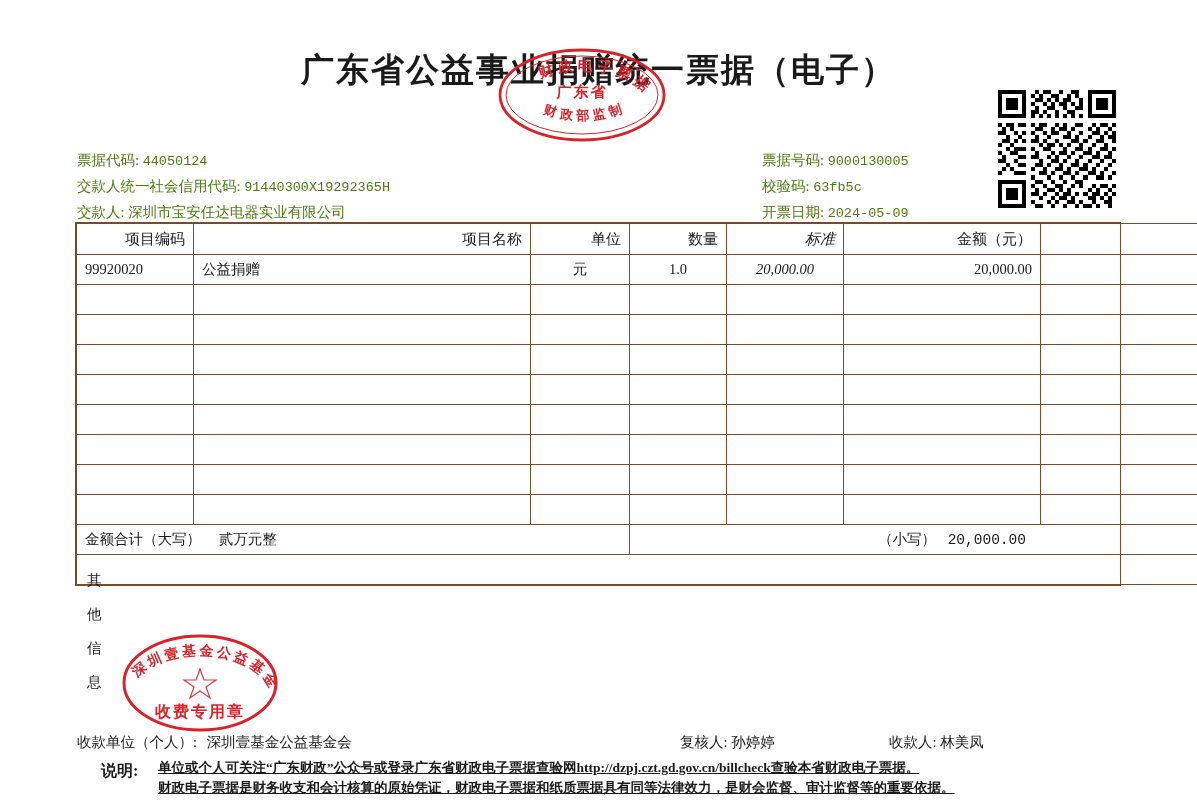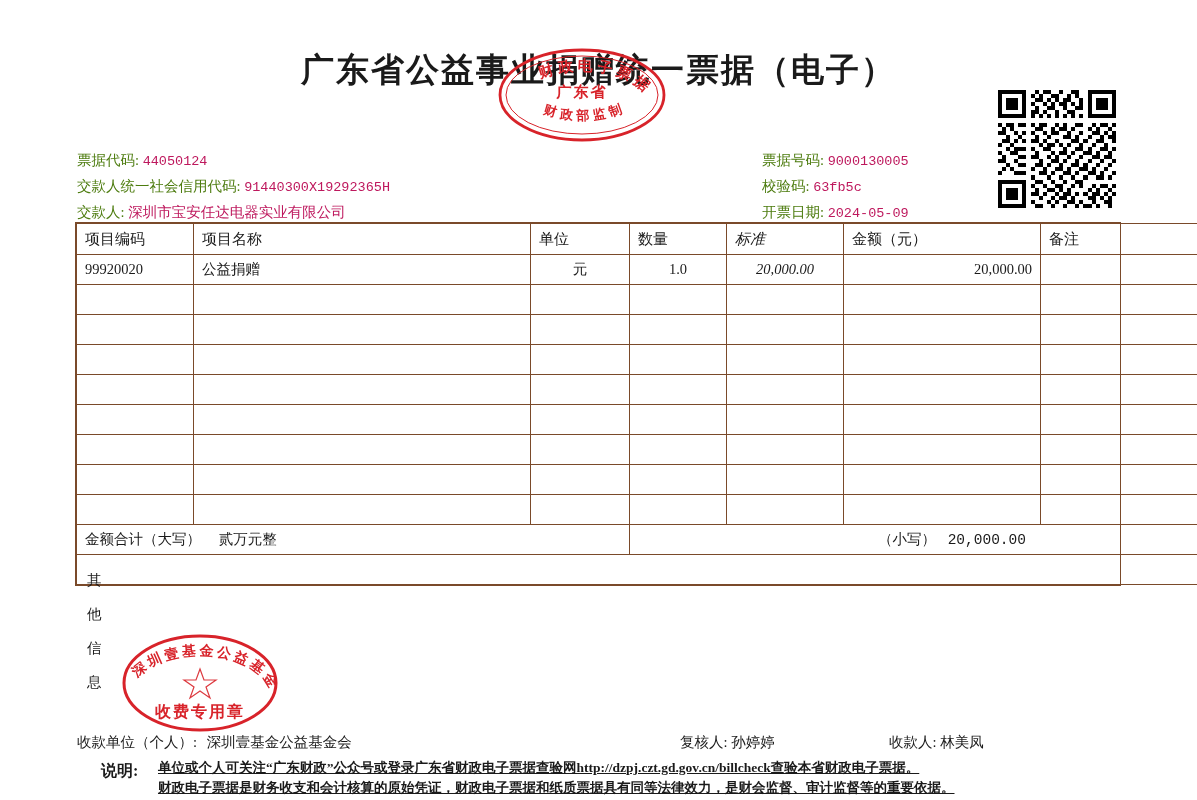--- a/index.html
+++ b/index.html
@@ -45,21 +45,21 @@
     line-height:24px;
   }
   .meta-right{
     position:absolute;
     left:762px;top:148px;
     font-size:14.5px;
     line-height:24px;
   }
   .meta-row{white-space:nowrap;}
   .meta-label{color:#4d7c0f;}
-  .meta-val{color:#be185d;}
+  .meta-val{color:#4d7c0f;}
 
   
   .tbl{
     position:absolute;
     left:75px;top:222px;
     width:1046px;
     border:1.5px solid #7a4a2a;
     border-collapse:collapse;
     box-sizing:border-box;
   }
@@ -71,21 +71,21 @@
   table.grid td, table.grid th{
     border:1px solid #7a4a2a;
     font-size:14.5px;
     font-weight:normal;
     padding:0 8px;
     height:29px;
     vertical-align:middle;
     font-family:"Liberation Serif", serif;
   }
   table.grid th{
-    text-align:left;
+    text-align:right;
     height:30px;
     font-size:15px;
   }
   .c-code{width:100px;text-align:left;}
   .c-name{width:320px;text-align:left;}
   .c-unit{width:82px;text-align:center;}
   .c-qty{width:80px;text-align:center;}
   .c-std{width:100px;text-align:center;font-style:italic;}
   .c-amt{width:180px;text-align:right;}
   .c-note{width:180px;text-align:center;}

